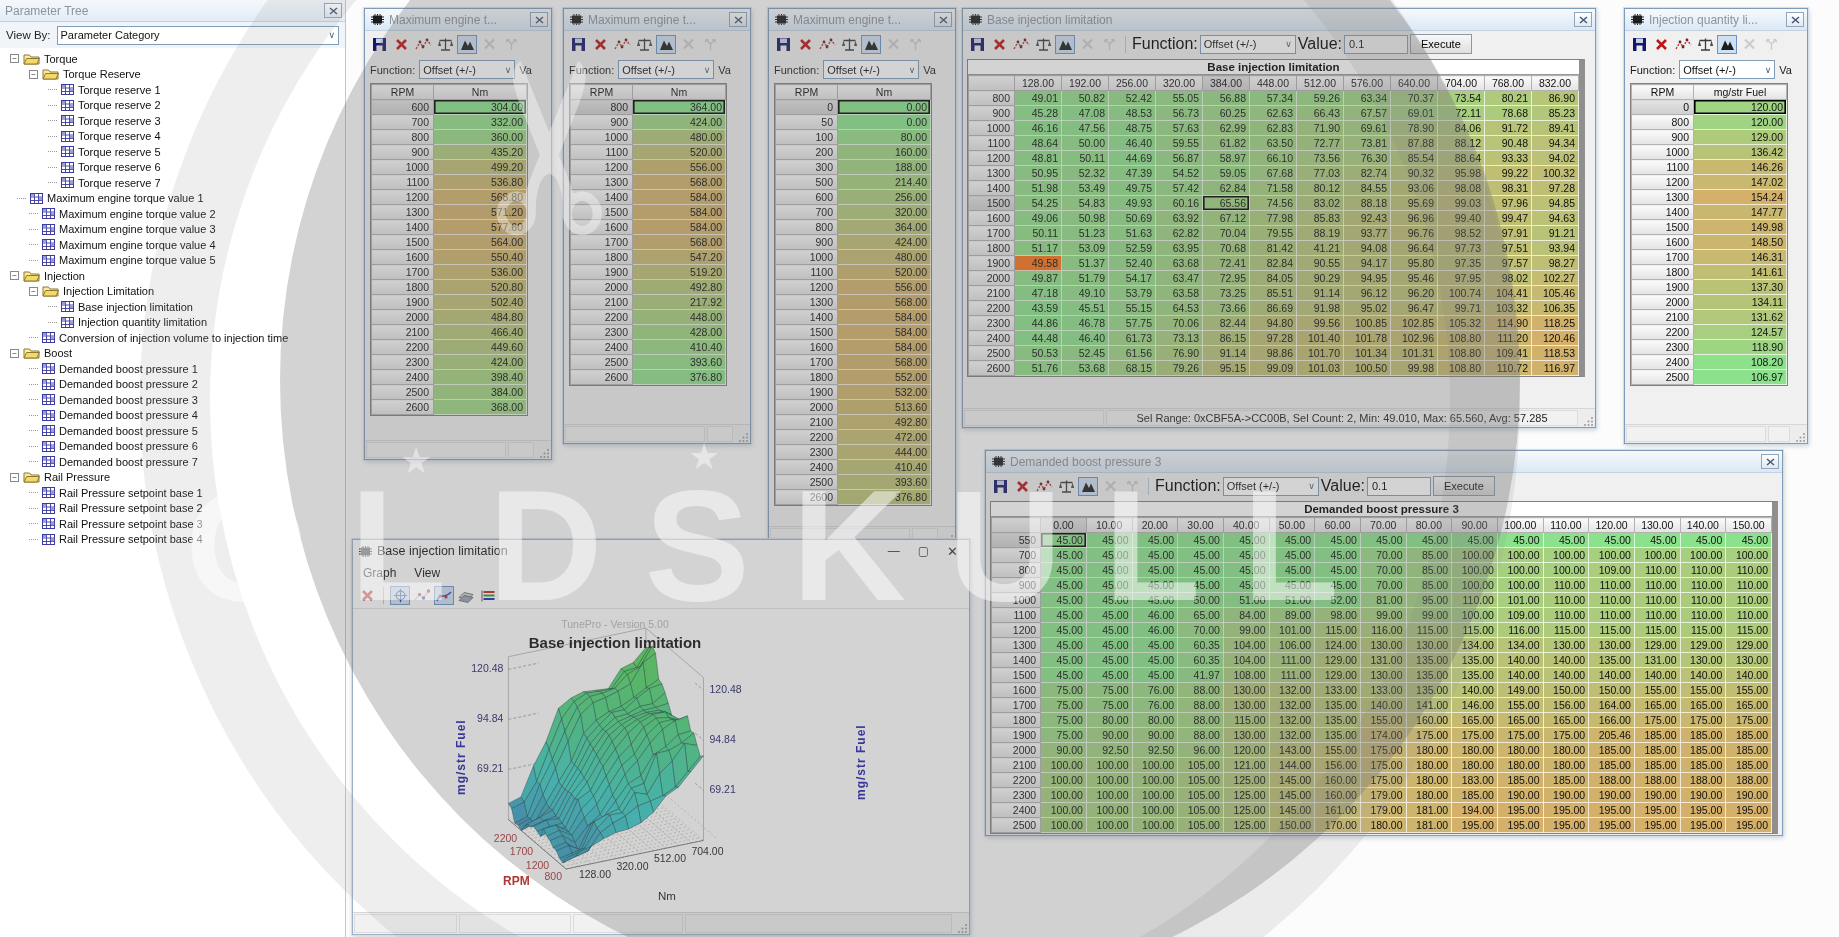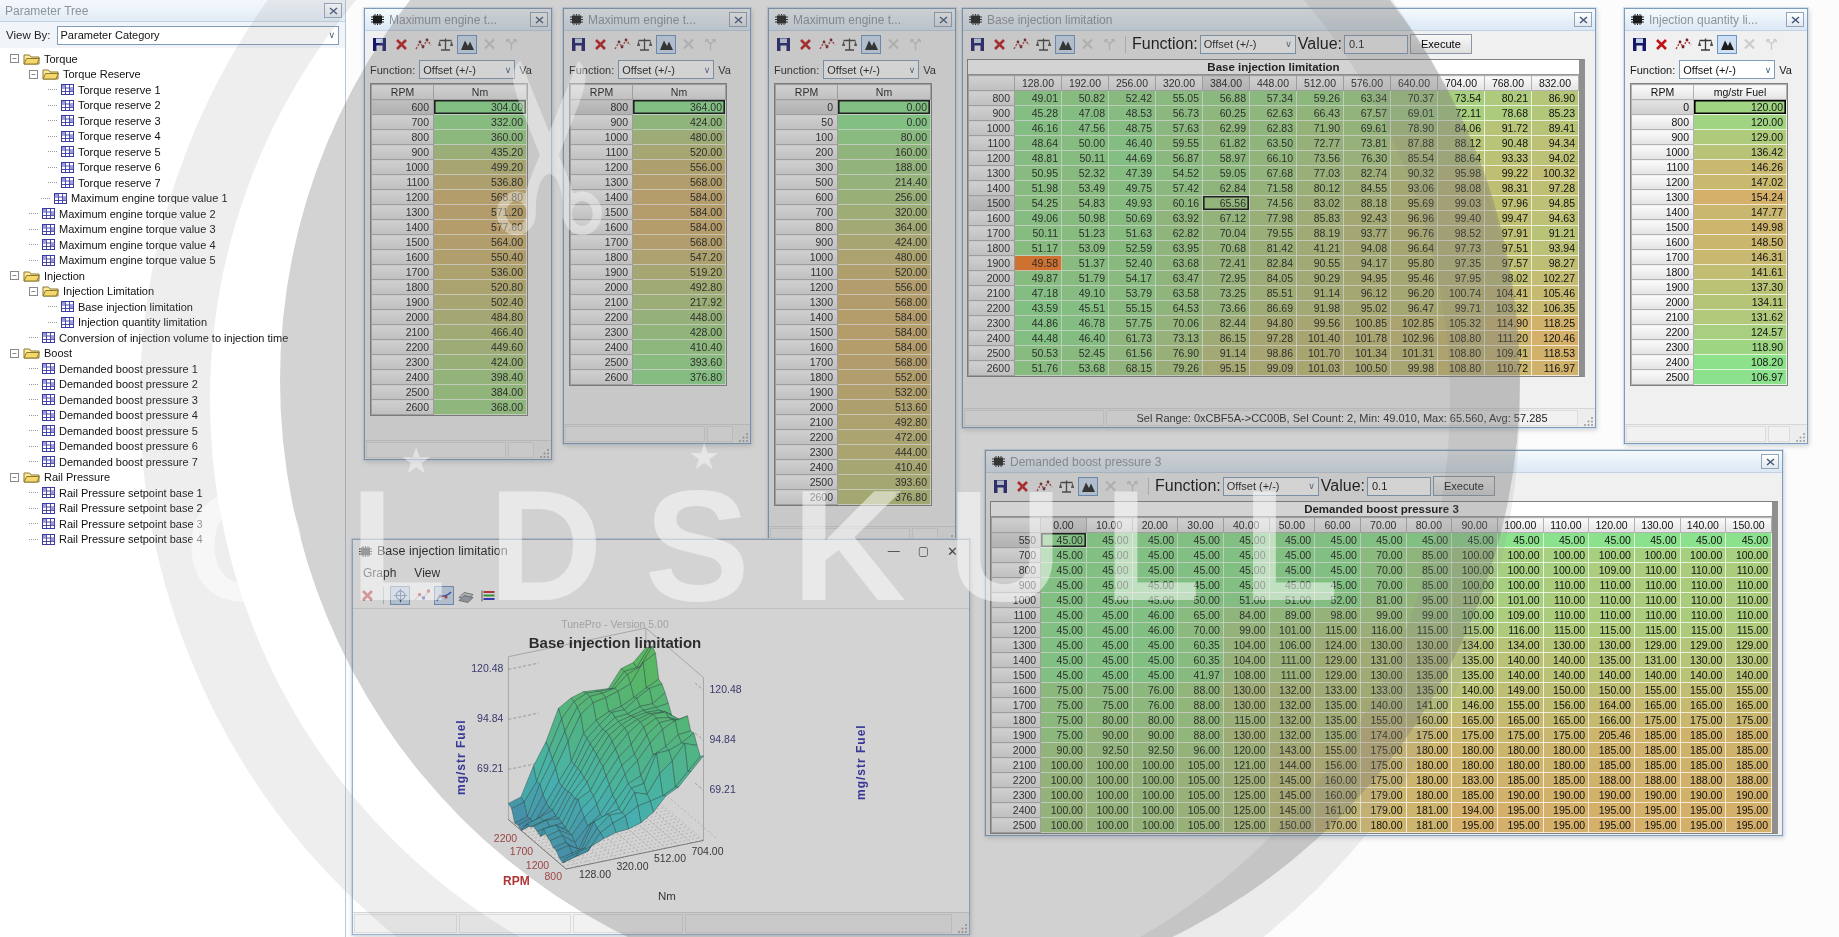--- a/index.html
+++ b/index.html
@@ -188,21 +188,21 @@
         <span style="display:inline-flex">
           <svg width="13" height="11" style="flex:none">
             <rect x="0.5" y="0.5" width="12" height="10" fill="#fff" stroke="#3a3aa0"></rect>
             <path d="M4.5 .5 V10.5 M8.5 .5 V10.5 M.5 4 H12.5 M.5 7.5 H12.5" stroke="#3a3aa0" stroke-width=".9"></path>
             <rect x="1" y="1" width="3.2" height="2.7" fill="#9a9ade"></rect>
             <rect x="9" y="4.4" width="3.2" height="2.8" fill="#9a9ade"></rect>
           </svg>
         </span>
         <span class="tlbl">Torque reserve 7</span>
       </div>
-      <div class="trow" style="padding-left:41px">
+      <div class="trow" style="padding-left:17px">
         <span style="width:9px;flex:none;border-top:1px dotted #9a9a9a;height:1px"></span>
         <span style="display:inline-flex">
           <svg width="13" height="11" style="flex:none">
             <rect x="0.5" y="0.5" width="12" height="10" fill="#fff" stroke="#3a3aa0"></rect>
             <path d="M4.5 .5 V10.5 M8.5 .5 V10.5 M.5 4 H12.5 M.5 7.5 H12.5" stroke="#3a3aa0" stroke-width=".9"></path>
             <rect x="1" y="1" width="3.2" height="2.7" fill="#9a9ade"></rect>
             <rect x="9" y="4.4" width="3.2" height="2.8" fill="#9a9ade"></rect>
           </svg>
         </span>
         <span class="tlbl">Maximum engine torque value 1</span>

